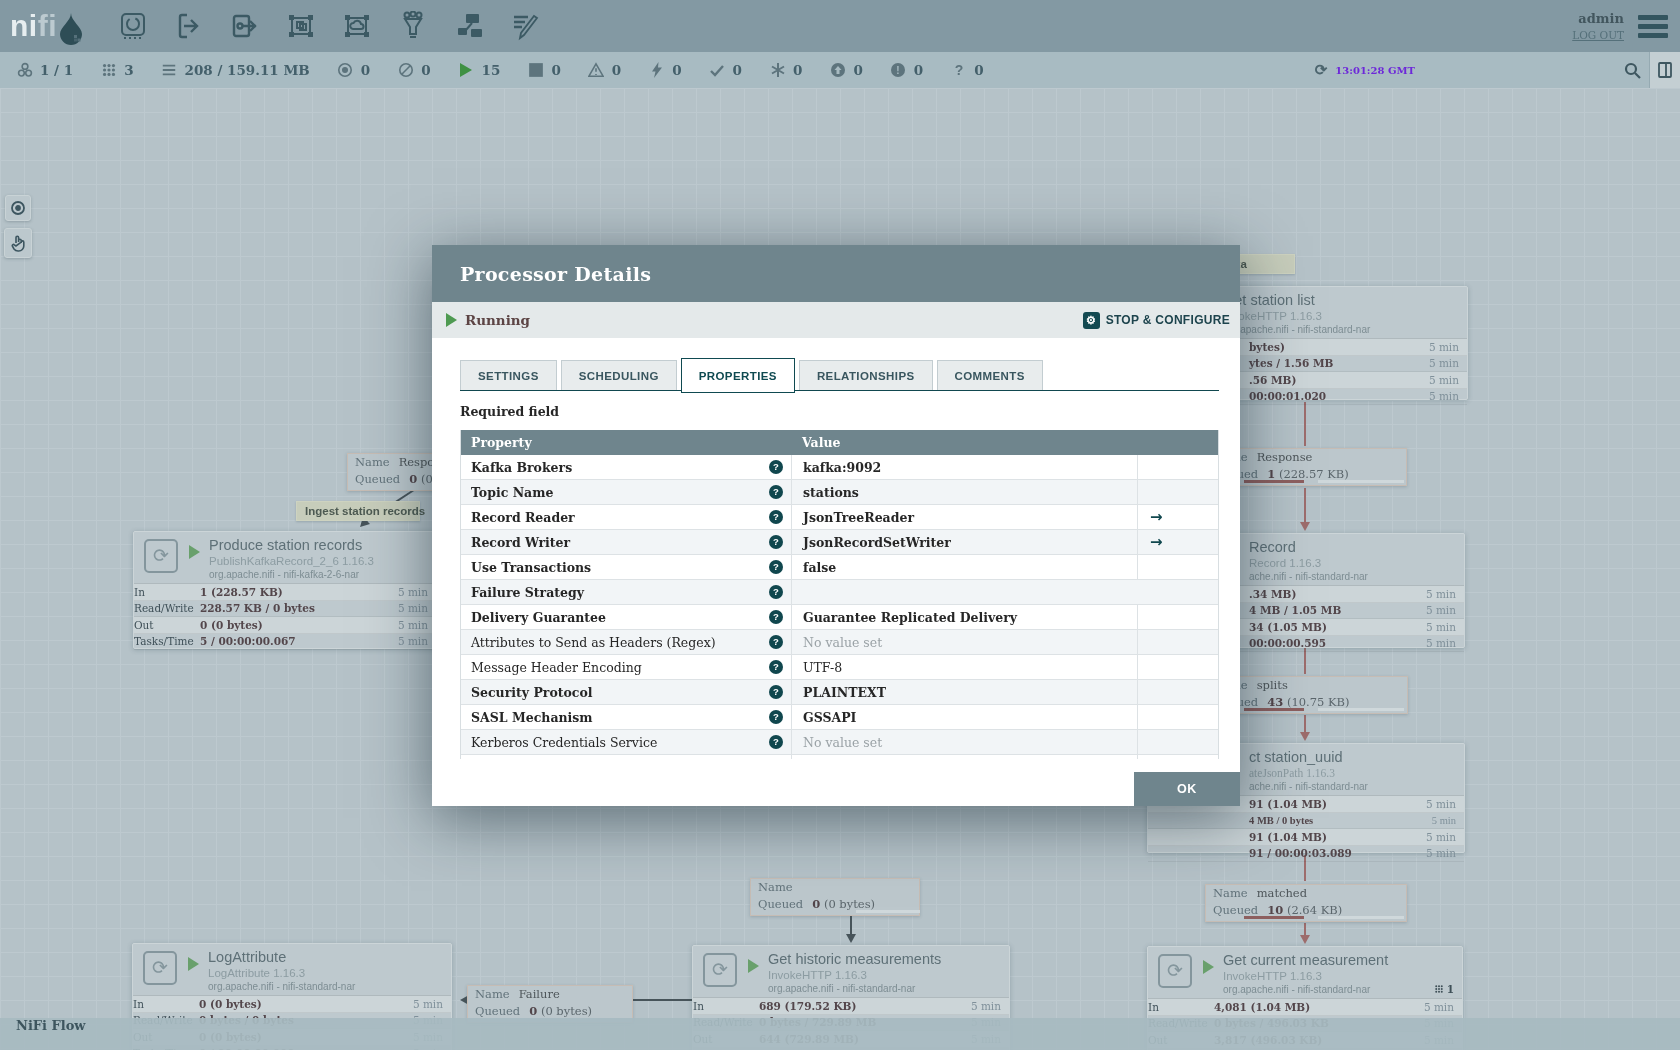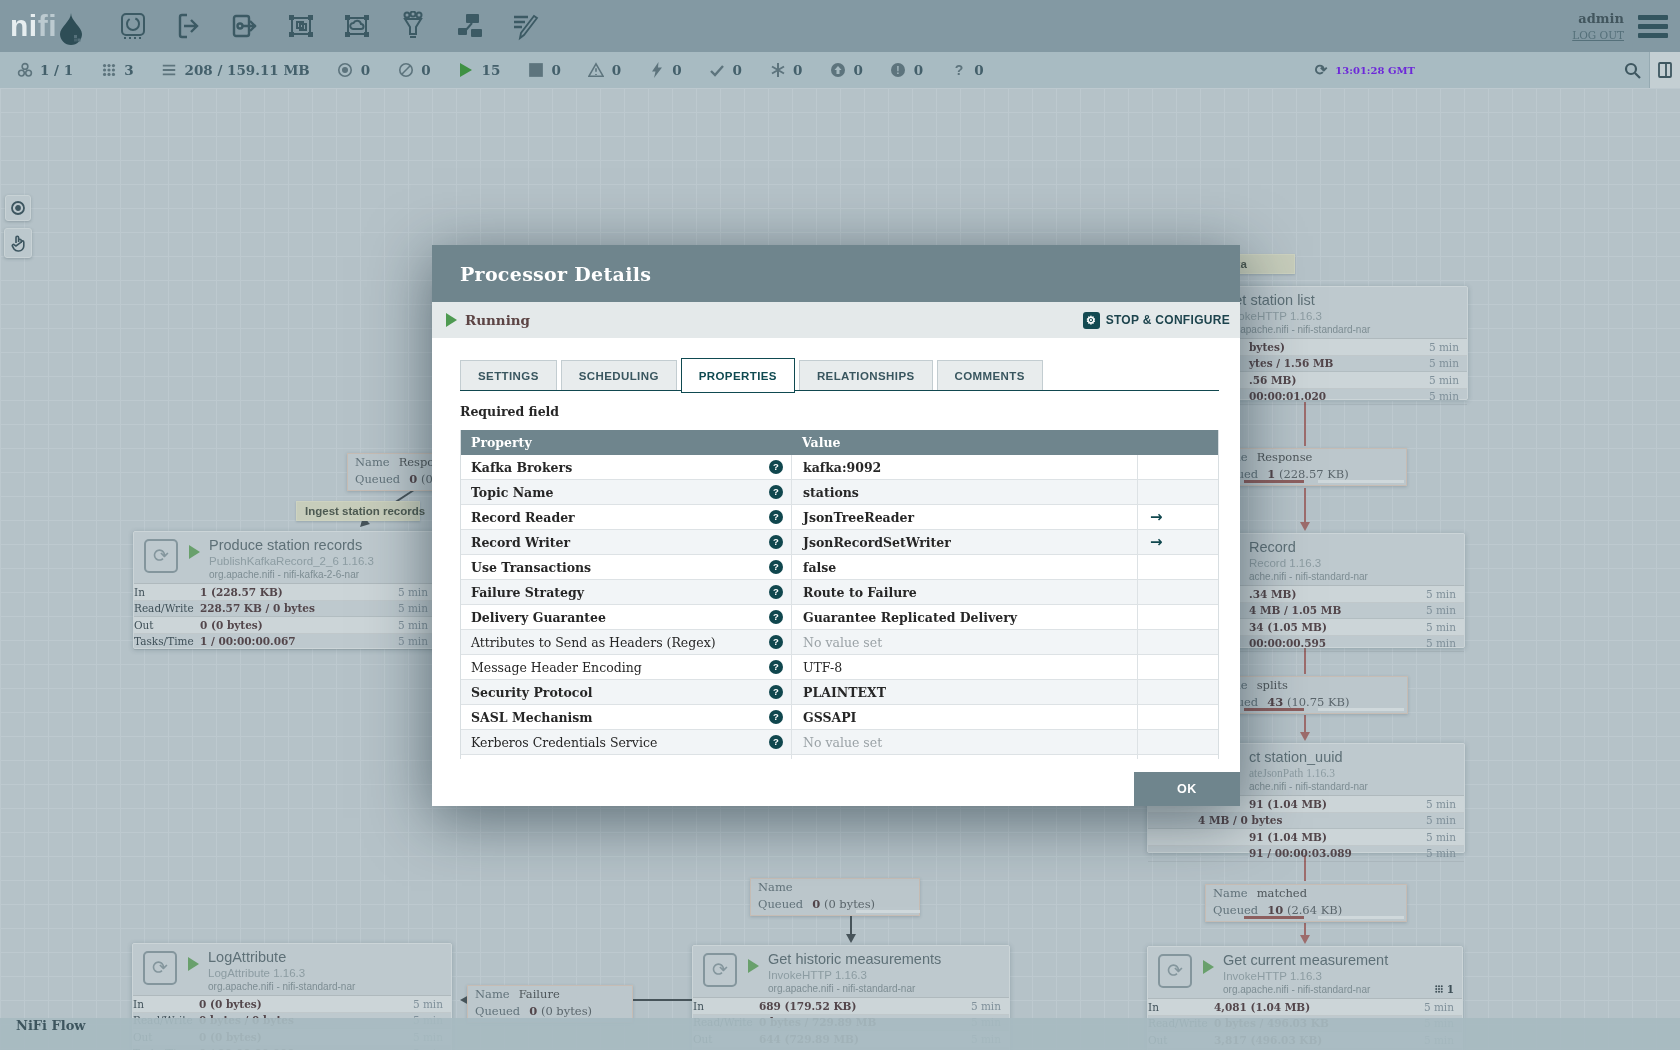--- a/index.html
+++ b/index.html
@@ -407,21 +407,21 @@
           <span class="sval">228.57 KB / 0 bytes</span>
           <span class="stime">5 min</span>
         </div>
         <div class="srow">
           <span class="slabel">Out</span>
           <span class="sval">0 (0 bytes)</span>
           <span class="stime">5 min</span>
         </div>
         <div class="srow">
           <span class="slabel">Tasks/Time</span>
-          <span class="sval">1 / 00:00:00.067</span>
+          <span class="sval">5 / 00:00:00.067</span>
           <span class="stime">5 min</span>
         </div>
       </div>
     </div>
     <div class="proc" style="left: 1147px; top: 533px; width: 318px; height: 115px;">
       <span class="picon">⟳</span>
       <span class="ptri"></span>
       <div class="ptitle" style="left: 101px;">Record</div>
       <div class="ptype" style="left: 101px;">Record 1.16.3</div>
       <div class="pnar" style="left: 101px;">ache.nifi - nifi-standard-nar</div>
@@ -448,21 +448,21 @@
       <span class="picon">⟳</span>
       <span class="ptri"></span>
       <div class="ptitle" style="left: 101px;">ct station_uuid</div>
       <div class="ptype" style="left: 101px; font-family: Liberation Serif, serif;">ateJsonPath 1.16.3</div>
       <div class="pnar" style="left: 101px;">ache.nifi - nifi-standard-nar</div>
       <div class="pstats">
         <div class="srow" style="padding-left: 101px;">
           <span class="sval">91 (1.04 MB)</span>
           <span class="stime">5 min</span>
         </div>
-        <div class="srow" style="padding-left: 50px;">
+        <div class="srow" style="padding-left: 101px; font-family: Liberation Serif, serif;">
           <span class="sval">4 MB / 0 bytes</span>
           <span class="stime">5 min</span>
         </div>
         <div class="srow" style="padding-left: 101px;">
           <span class="sval">91 (1.04 MB)</span>
           <span class="stime">5 min</span>
         </div>
         <div class="srow" style="padding-left: 101px;">
           <span class="sval">91 / 00:00:03.089</span>
           <span class="stime">5 min</span>
@@ -652,21 +652,20 @@
               <span class="goto">→</span>
             </div>
           </div>
           <div class="prow required">
             <div class="pname">Use Transactions<span class="help">?</span></div>
             <div class="pvalue">false</div>
             <div class="parrow"></div>
           </div>
           <div class="prow alt required">
             <div class="pname">Failure Strategy<span class="help">?</span></div>
-            <div class="pvalue">Route to Failure</div>
             <div class="parrow"></div>
           </div>
           <div class="prow required">
             <div class="pname">Delivery Guarantee<span class="help">?</span></div>
             <div class="pvalue">Guarantee Replicated Delivery</div>
             <div class="parrow"></div>
           </div>
           <div class="prow alt novalue">
             <div class="pname">Attributes to Send as Headers (Regex)<span class="help">?</span></div>
             <div class="pvalue">No value set</div>

